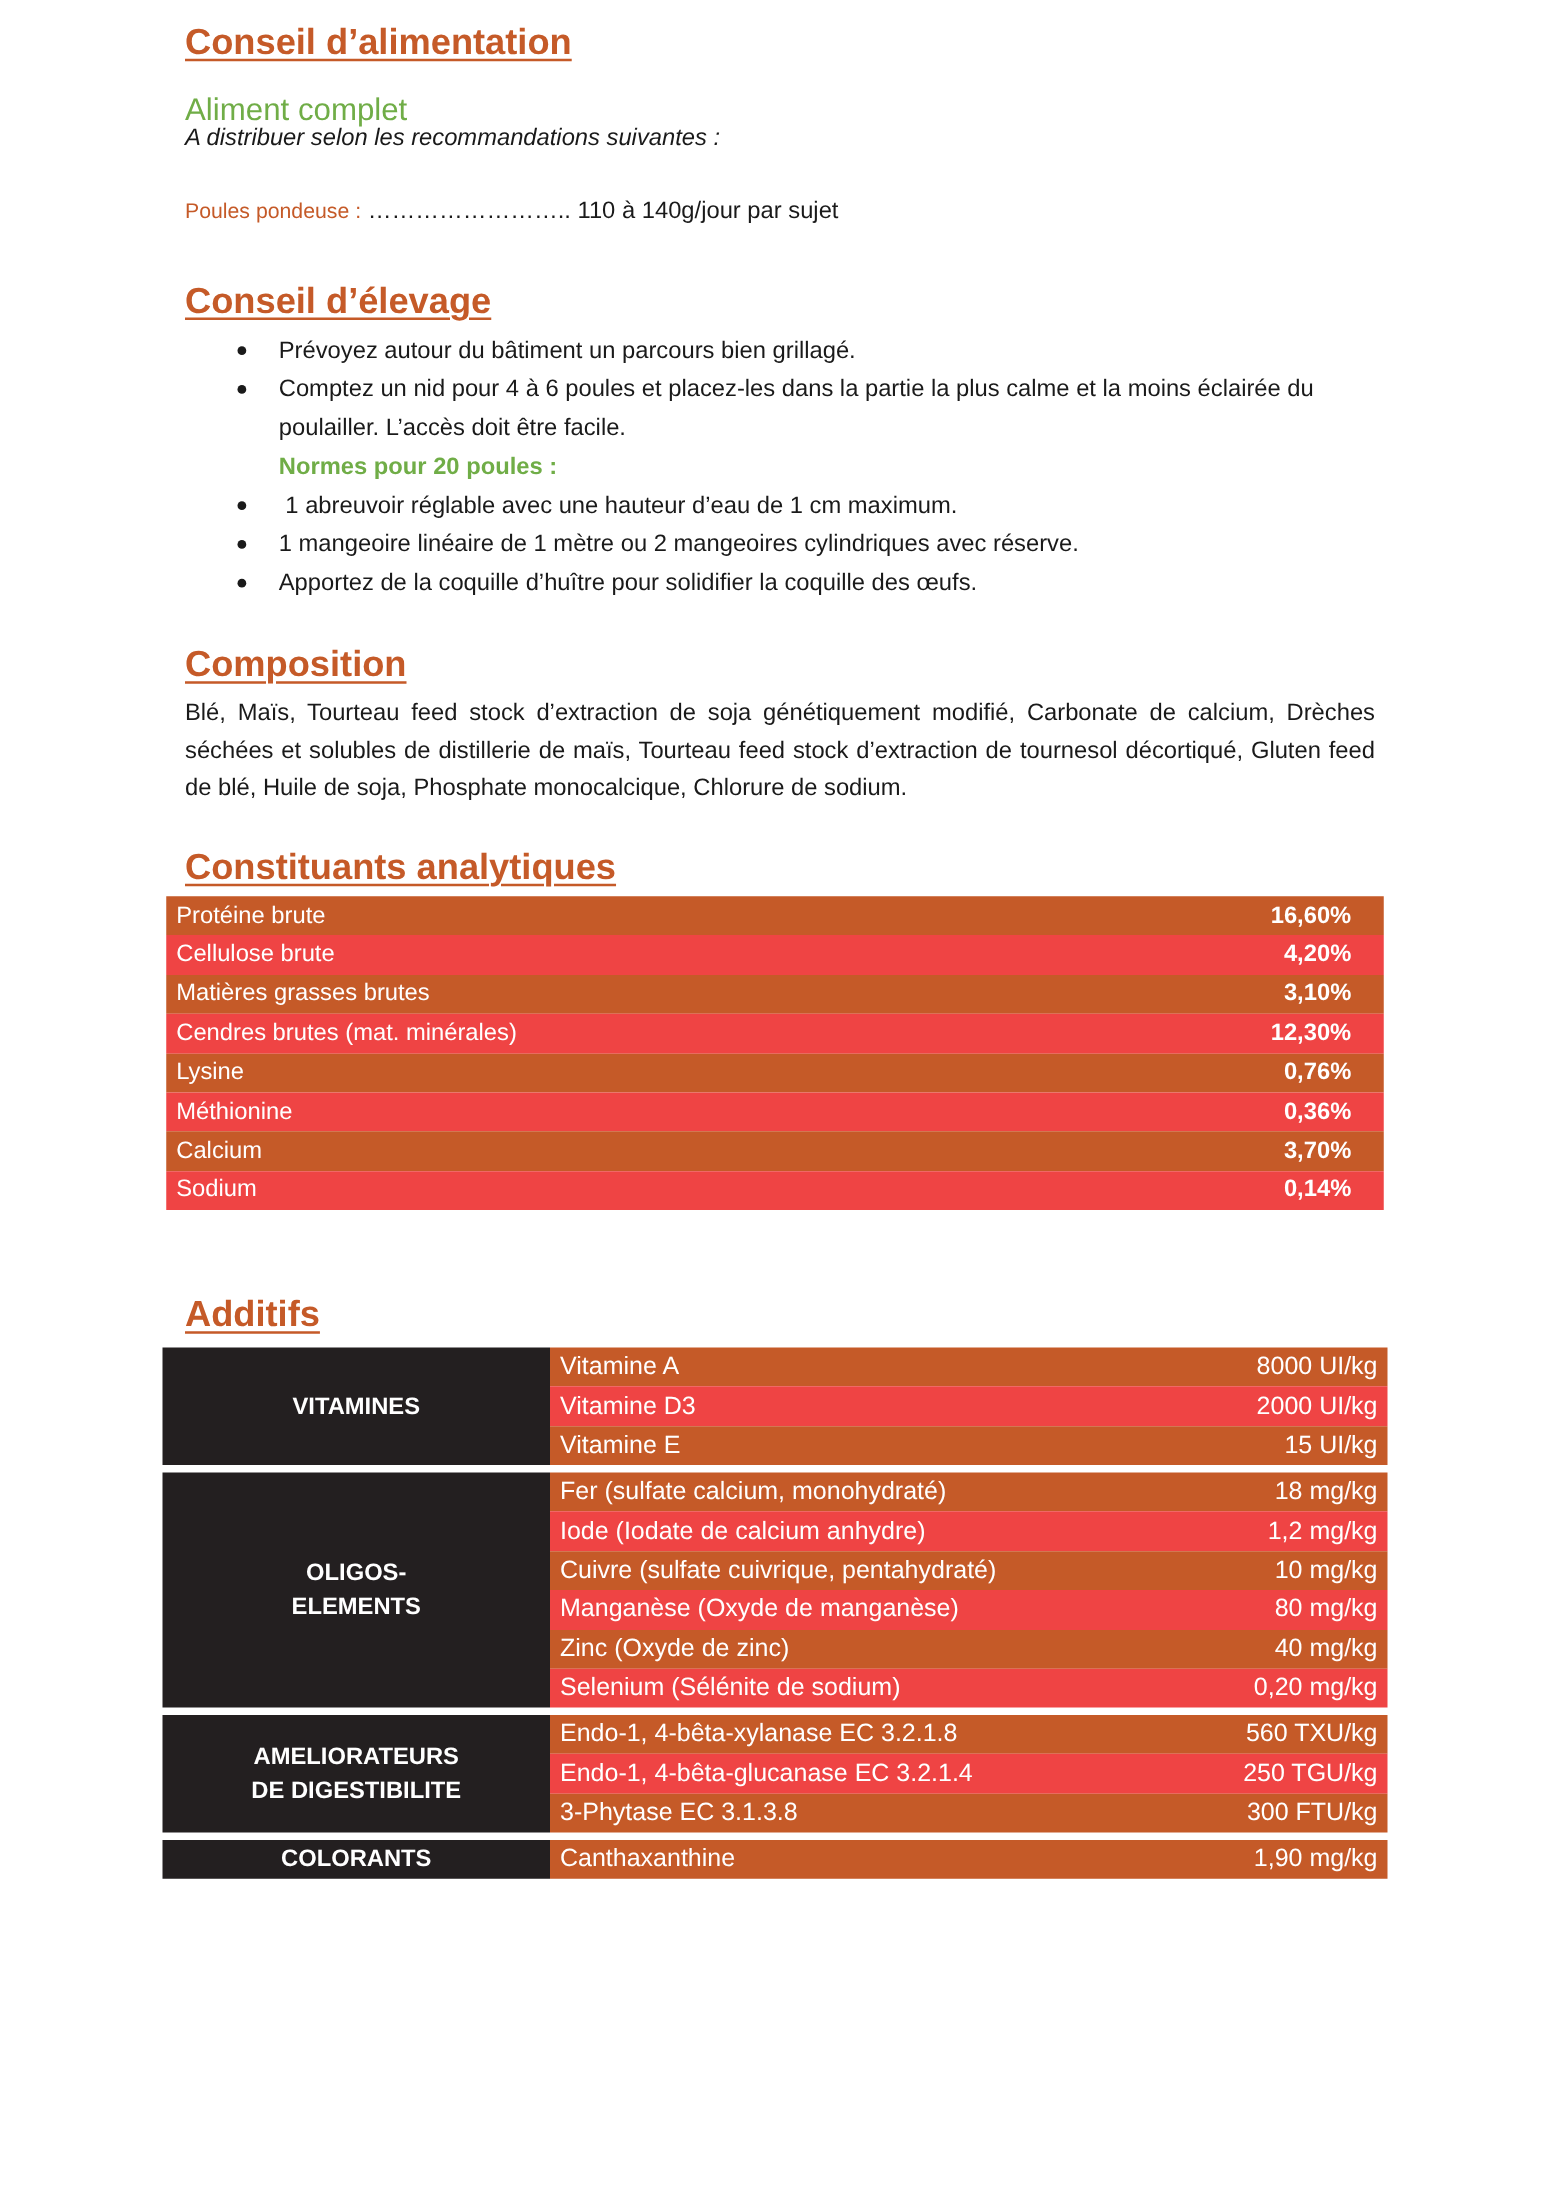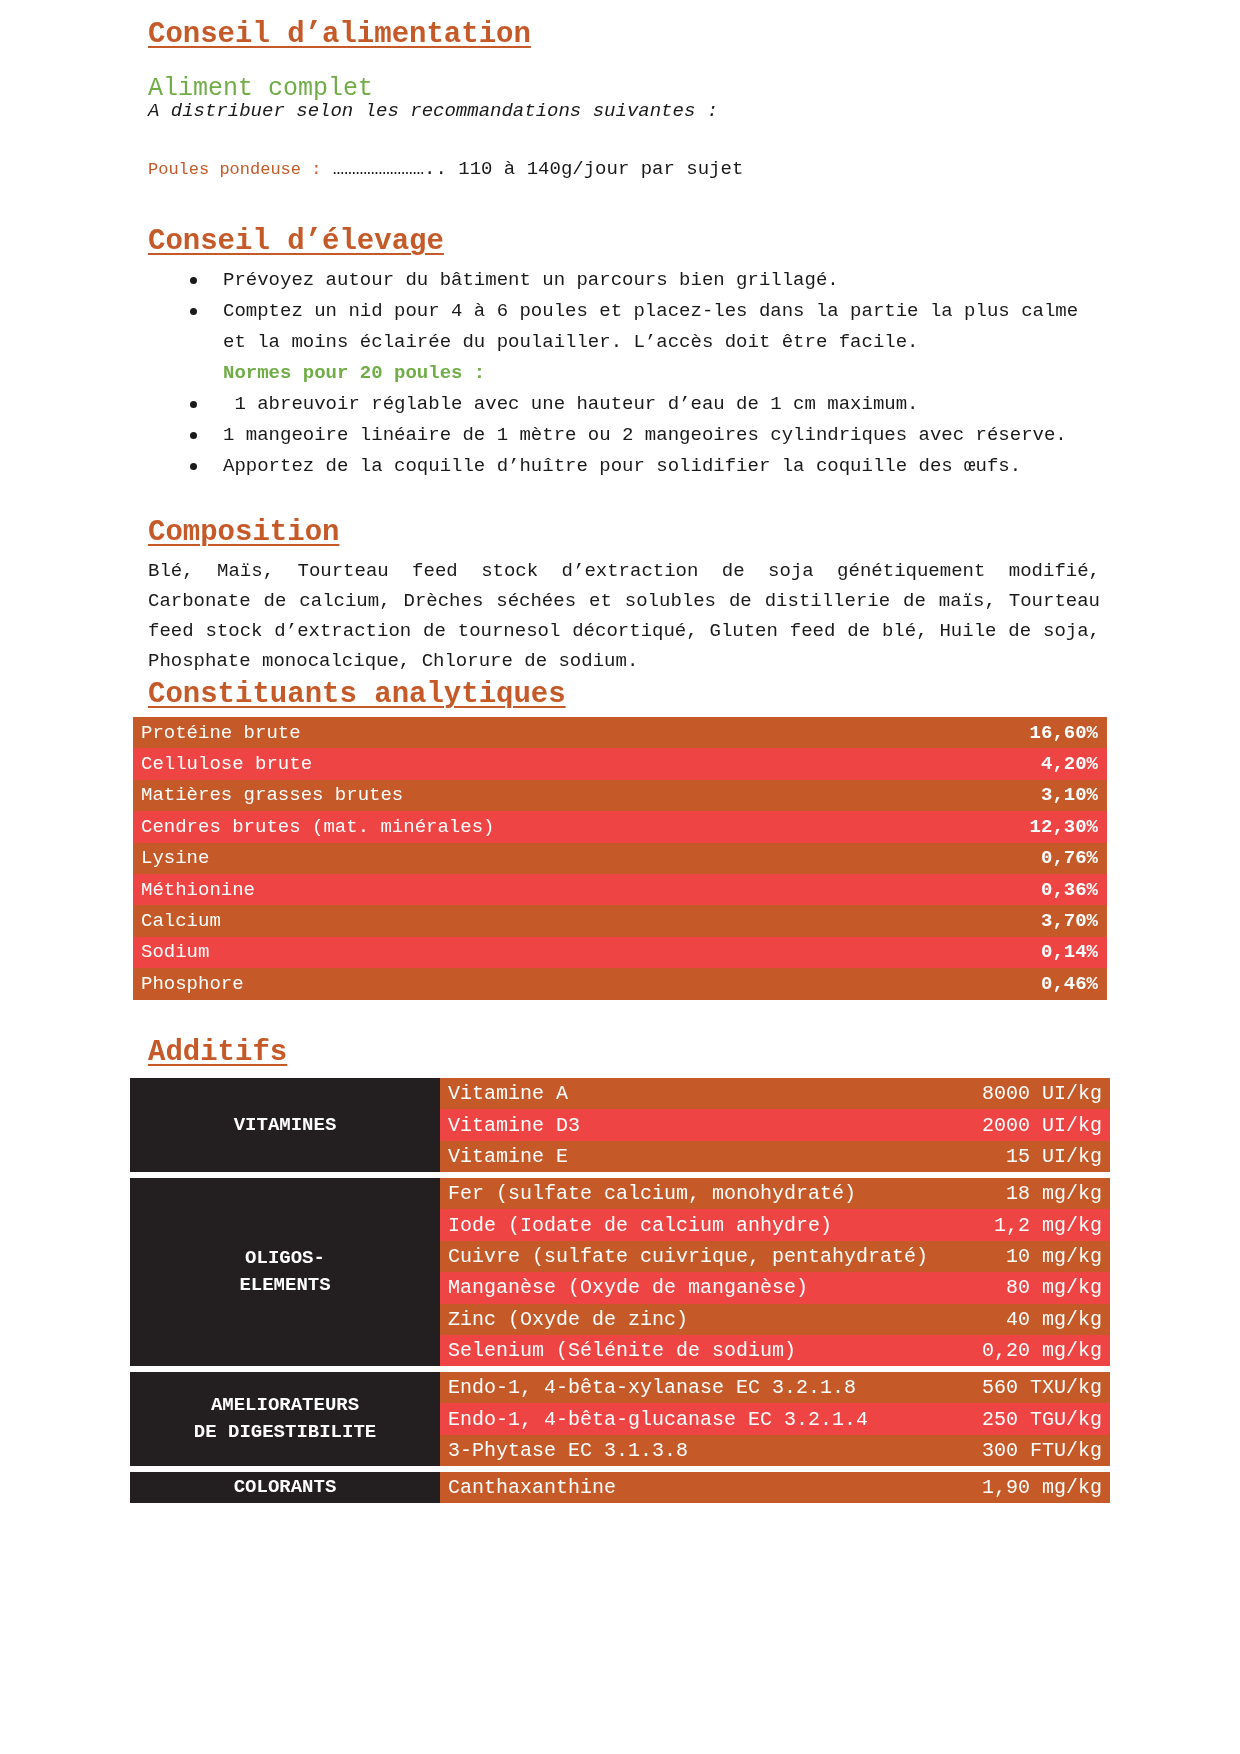--- a/index.html
+++ b/index.html
@@ -1,37 +1,37 @@
 <!DOCTYPE html>
 <html><head>
 <meta charset="utf-8">
 <style>
   html, body { margin:0; padding:0; background:#ffffff; }
   body { width:1240px; height:1754px; position:relative; overflow:hidden;
          font-family:"Liberation Sans", sans-serif; color:#1a1a1a; }
-  .page { position:absolute; left:0; top:0; width:1240px; height:1318px;font-family:Liberation Mono, monospace; }
+  .page { position:absolute; left:0; top:0; width:1240px; height:1318px; }
 
   .h1 { position:absolute; left:148px; color:#c55a28; font-weight:bold; font-size:29px;
         text-decoration:underline; text-decoration-thickness:2px; text-underline-offset:4px; margin:0; }
   .sub-green { position:absolute; left:148px; color:#70ad47; font-size:25px;margin-top:12px; }
   .italic-line { position:absolute; left:148px; font-style:italic; font-size:19px; }
   .feed-line { position:absolute; left:148px; font-size:19px; white-space:nowrap; }
   .feed-line .lbl { color:#c55a28; font-size:17px; }
 
   .bullets { position:absolute; left:190px; top:265px; width:920px; font-size:19px; line-height:31px; }
   .bullet { position:relative; padding-left:33px; }
   .bullet .dot { position:absolute; left:0; top:12px; width:7px; height:7px; border-radius:50%; background:#1a1a1a; }
   .norme { padding-left:33px; color:#70ad47; font-weight:bold; }
 
   .comp-text { position:absolute; left:148px; top:556px; width:952px; font-size:19px; line-height:30px;
                text-align:justify; }
 
   .analytic { position:absolute; left:133px; top:717px; width:974px; }
   .arow { height:31.4px; display:flex; align-items:center; justify-content:space-between;
-          color:#ffffff; font-size:19px; padding:0 9px 0 8px; box-sizing:border-box; }
+          color:#ffffff; font-size:19px; padding:0 26px 0 8px; box-sizing:border-box; }
   .arow .v { font-weight:bold; }
   .dark-or { background:#c55a28; }
   .light-or { background:#ef4444; }
 
   .add-group { position:absolute; left:130px; width:980px; display:flex; }
   .add-cat { width:310px; background:#231f20; color:#ffffff; font-weight:bold; font-size:19px;
              display:flex; align-items:center; justify-content:center; text-align:center; line-height:27px; }
   .add-rows { flex:1; }
   .add-row { height:31.4px; display:flex; align-items:center; justify-content:space-between;
              color:#ffffff; font-size:20px; padding:0 8px 0 8px; box-sizing:border-box; }
@@ -87,24 +87,20 @@
         <span>Méthionine</span>
         <span class="v">0,36%</span>
       </div>
     <div class="arow dark-or">
         <span>Calcium</span>
         <span class="v">3,70%</span>
       </div>
     <div class="arow light-or">
         <span>Sodium</span>
         <span class="v">0,14%</span>
-      </div>
-    <div class="arow dark-or">
-        <span>Phosphore</span>
-        <span class="v">0,46%</span>
       </div>
   </div>
 
   <h1 class="h1" style="top:1036px;">Additifs</h1>
 
   <div class="add-group" style="top:1078px;">
     <div class="add-cat">VITAMINES</div>
     <div class="add-rows">
       <div class="add-row dark-or">
           <span>Vitamine A</span>

